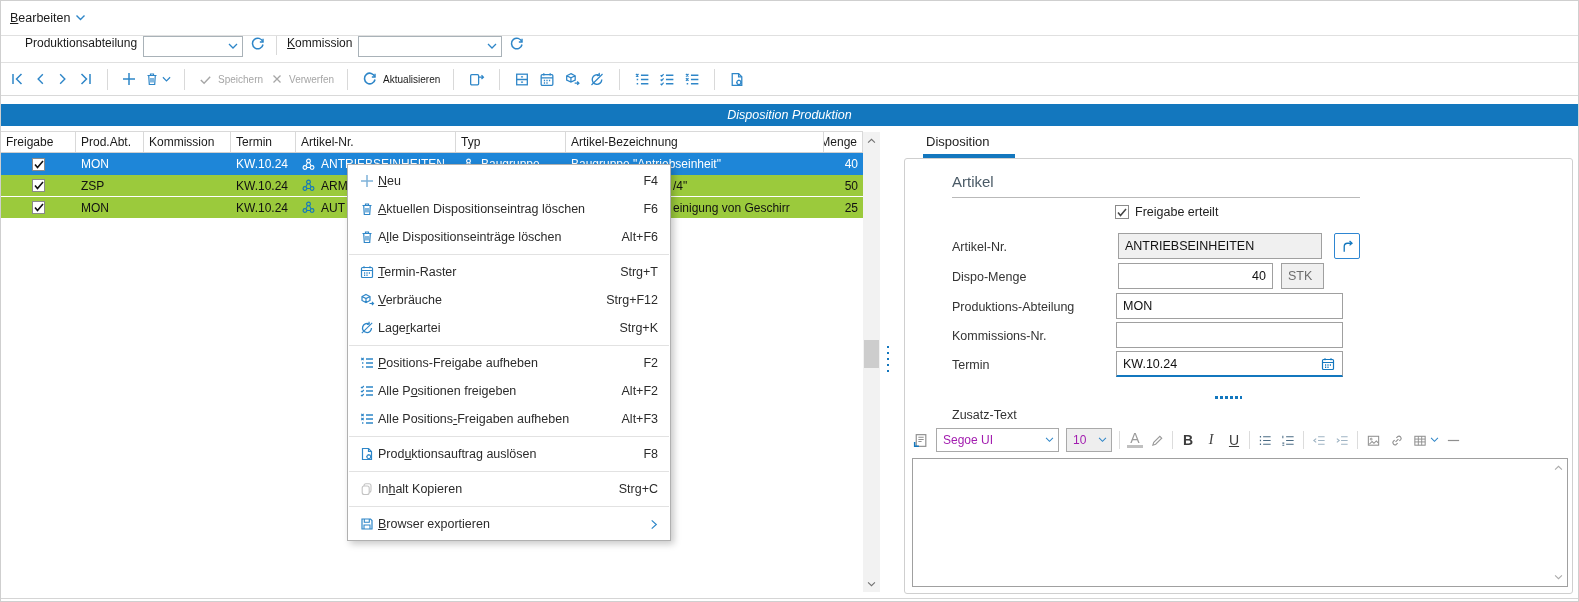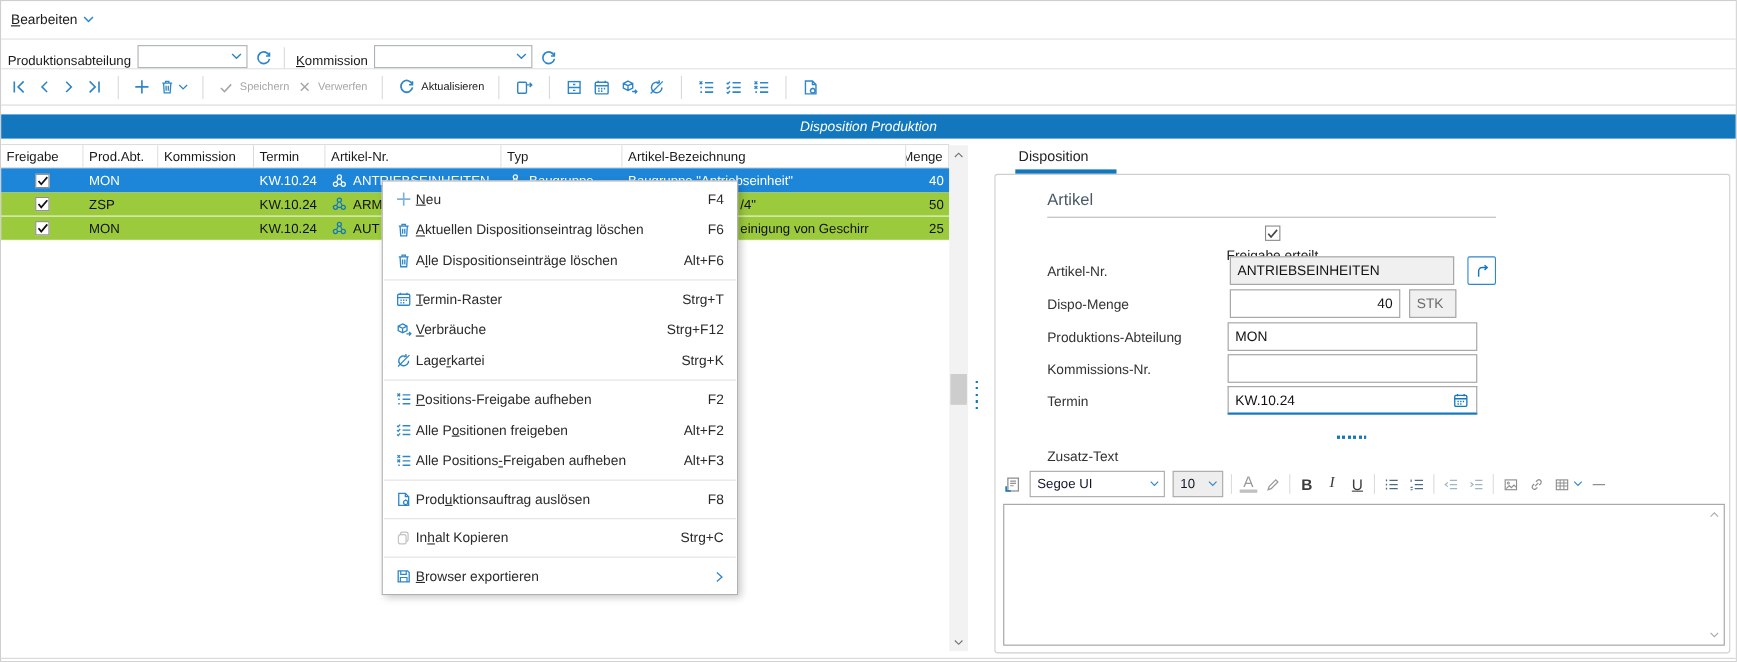--- a/index.html
+++ b/index.html
@@ -5,21 +5,21 @@
   * { margin:0; padding:0; box-sizing:border-box; }
   html,body { background:#fff; }
   body { font-family:"Liberation Sans","DejaVu Sans",sans-serif; font-size:12px; color:#1a1a1a; }
   .window { position:relative; width:1579px; height:602px; background:#fff; border:1px solid #cfcfcf; overflow:hidden; }
 
   
   .menubar { position:absolute; left:0; top:0; width:100%; height:35px; border-bottom:1px solid #e0e0e0; display:flex; align-items:center; padding-left:9px; }
   .menubar-item { display:flex; align-items:center; gap:5px; cursor:default; color:#1a1a1a; font-size:12.5px; }
 
   
-  .filterbar { position:absolute; left:0; top:35px; width:100%; height:27px; border-bottom:1px solid #e0e0e0; display:flex; align-items:flex-end; padding-left:6px; gap:6px; }
+  .filterbar { position:absolute; left:0; top:35px; width:100%; height:27px; border-bottom:1px solid #e0e0e0; display:flex; align-items:flex-start; padding-left:24px; gap:6px; }
   .combo { position:relative; height:21px; background:#fff; border:1px solid #a9b2b8; display:flex; align-items:center; justify-content:flex-end; padding-right:4px; }
   .combo.w1 { width:100px; }
   .combo.w2 { width:144px; }
   .vsep { width:1px; height:19px; background:#d9d9d9; margin:0 4px; }
   .vsep2 { width:1px; height:21px; background:#d9d9d9; margin:0 6px; }
 
   
   .toolbar { position:absolute; left:0; top:62px; width:100%; height:33px; border-bottom:1px solid #d9d9d9; display:flex; align-items:center; padding-left:8px; gap:7px; }
   .tbtn { display:flex; align-items:center; gap:5px; color:#1a1a1a; font-size:10px; cursor:default; }
   .tbtn.disabled { color:#a6a6a6; }
@@ -69,21 +69,21 @@
   .blue-btn { position:absolute; width:26px; height:26px; border:1px solid #2e86d2; border-radius:2px; background:#fff; display:flex; align-items:center; justify-content:center; }
   .termin-group { border-bottom:2px solid #1377be; }
   .cb-row { position:absolute; left:210px; display:flex; align-items:center; gap:6px; font-size:12.5px; color:#222; }
   .cb { width:14px; height:14px; background:#fff; border:1px solid #8a8a8a; display:flex; align-items:center; justify-content:center; }
   .dots-h { position:absolute; left:310px; top:237px; width:27px; height:3px;
     background:repeating-linear-gradient(to right,#1377be 0 3px,transparent 3px 5px); }
 
   
   .z-label { position:absolute; left:47px; top:249px; font-size:12.5px; color:#333; }
   .z-toolbar { position:absolute; left:7px; top:268px; height:26px; display:flex; align-items:center; gap:7px; }
-  .z-combo { height:24px; border:1px solid #a9a9a9; display:flex; align-items:center; justify-content:space-between; padding:0 4px 0 6px; color:#0f172a; font-size:12px; }
+  .z-combo { height:24px; border:1px solid #a9a9a9; display:flex; align-items:center; justify-content:space-between; padding:0 4px 0 6px; color:#a21caf; font-size:12px; }
   .z-font { width:123px; }
   .z-size { width:46px; background:#eee; }
   .fmt { font-size:14px; color:#3c3c3c; width:16px; text-align:center; }
   .fmt.dis { color:#9a9a9a; }
   .z-sep { width:1px; height:18px; background:#dcdcdc; }
   .textarea { position:absolute; left:7px; top:299px; width:656px; height:129px; border:1px solid #a0a0a0; background:#fff; }
   .textarea .sarr { position:absolute; right:2px; width:14px; height:14px; display:flex; align-items:center; justify-content:center; }
 
   
   .ctx { position:absolute; left:346px; top:163px; width:324px; background:#fff; border:1px solid #b0b0b0; box-shadow:3px 3px 7px rgba(0,0,0,.22); padding:2px 0; z-index:50; }
@@ -350,21 +350,21 @@
 
   <div class="panel-tab">
     <span>Disposition</span>
     <div class="bar"></div>
   </div>
 
   <div class="panel-box">
     <div class="sec-title">Artikel</div>
     <div class="sec-line"></div>
 
-    <div class="cb-row" style="top:46px;flex-direction:column;">
+    <div class="cb-row" style="top:46px;">
       <span class="cb">
           <svg width="10" height="9" viewBox="0 0 10 9">
             <path d="M1 4.5l2.5 3L9 1" fill="none" stroke="#444" stroke-width="1.5"></path>
           </svg>
         </span>
       <span>Freigabe erteilt</span>
     </div>
 
     <div class="fld-label" style="top:81px;">Artikel-Nr.</div>
     <div class="input ro" style="left:213px; top:74px; width:204px;">ANTRIEBSEINHEITEN</div>

